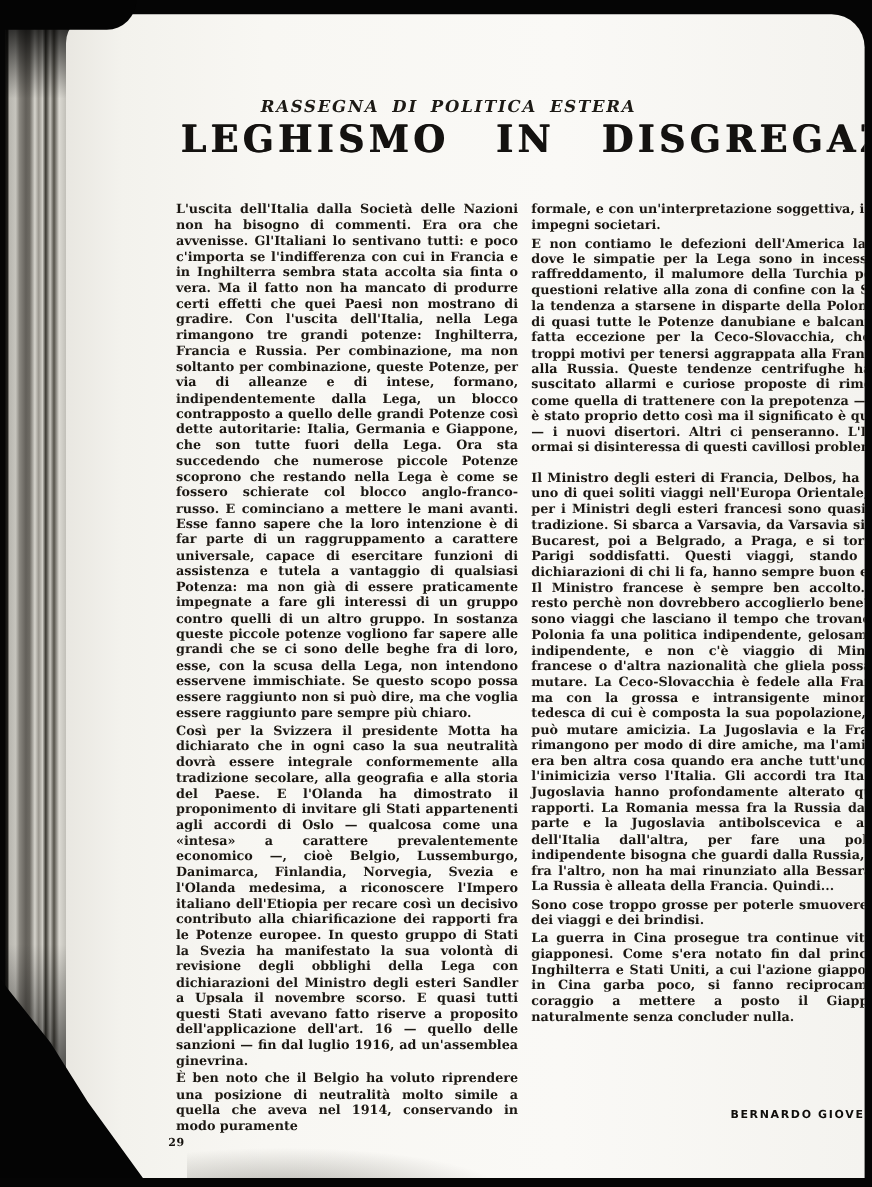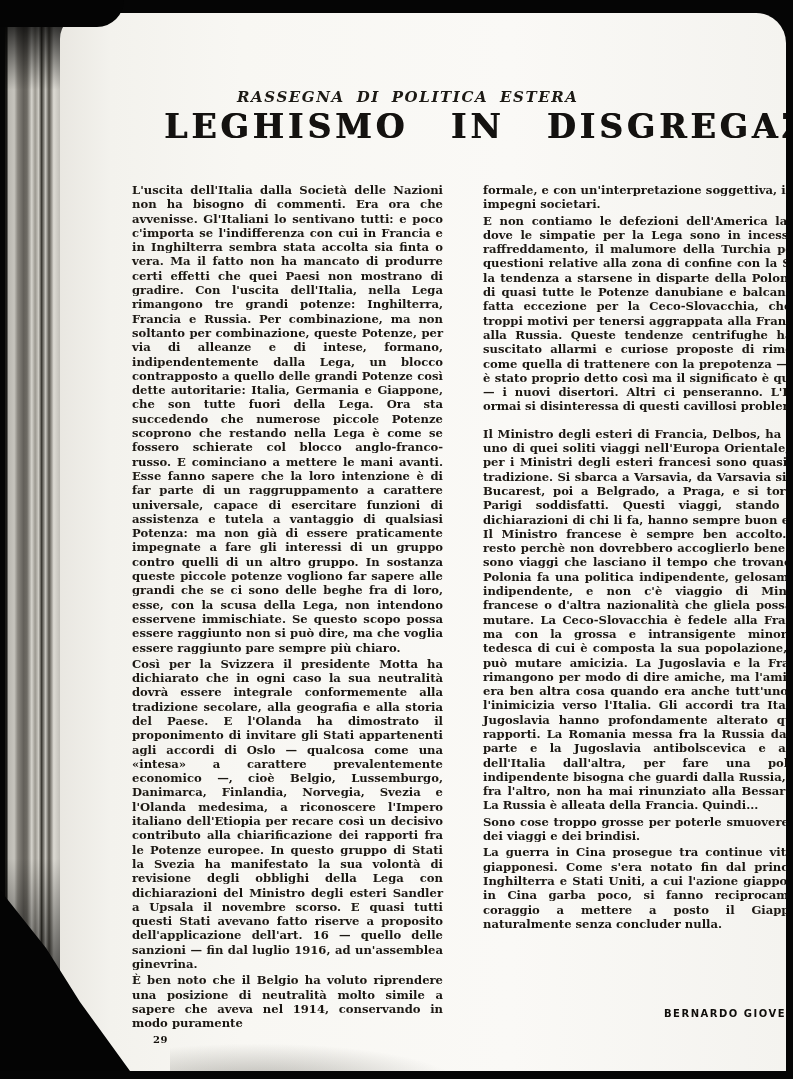--- a/index.html
+++ b/index.html
@@ -52,21 +52,21 @@
     color:#141210;white-space:nowrap;transform:scaleY(1.04);transform-origin:left top;
     text-shadow:0.8px 0 0 #141210;
   }
   .col{
     position:absolute;top:170px;
     font-size:11.6px;line-height:14.3px;font-weight:bold;
     color:#1c1813;text-align:justify;hyphens:none;
   }
   .col p{margin:0 0 2px 0;}
   .col p.gap{margin-top:13px;}
-  .col-left{left:72px;width:311px;}
+  .col-left{left:100px;width:311px;}
   .col-right{left:423px;width:334px;}
   .pageno{
     position:absolute;left:93px;top:1021px;
     font-size:10px;font-weight:bold;color:#14110d;letter-spacing:.5px;
   }
   .author{
     position:absolute;left:604px;top:995px;
     font-size:11px;font-weight:bold;letter-spacing:1.5px;color:#100e0b;white-space:nowrap;
     font-family:"DejaVu Sans", sans-serif;font-size:10px;
   }
@@ -76,21 +76,21 @@
 
 <div class="edges"></div>
 
 <div class="page">
   <div class="kicker">RASSEGNA DI POLITICA ESTERA</div>
   <div class="headline">LEGHISMO IN DISGREGAZIONE</div>
 
   <div class="col col-left">
     <p>L'uscita dell'Italia dalla Società delle Nazioni non ha bisogno di commenti. Era ora che avvenisse. Gl'Italiani lo sentivano tutti: e poco c'importa se l'indifferenza con cui in Francia e in Inghilterra sembra stata accolta sia finta o vera. Ma il fatto non ha mancato di produrre certi effetti che quei Paesi non mostrano di gradire. Con l'uscita dell'Italia, nella Lega rimangono tre grandi potenze: Inghilterra, Francia e Russia. Per combinazione, ma non soltanto per combinazione, queste Potenze, per via di alleanze e di intese, formano, indipendentemente dalla Lega, un blocco contrapposto a quello delle grandi Potenze così dette autoritarie: Italia, Germania e Giappone, che son tutte fuori della Lega. Ora sta succedendo che numerose piccole Potenze scoprono che restando nella Lega è come se fossero schierate col blocco anglo-franco-russo. E cominciano a mettere le mani avanti. Esse fanno sapere che la loro intenzione è di far parte di un raggruppamento a carattere universale, capace di esercitare funzioni di assistenza e tutela a vantaggio di qualsiasi Potenza: ma non già di essere praticamente impegnate a fare gli interessi di un gruppo contro quelli di un altro gruppo. In sostanza queste piccole potenze vogliono far sapere alle grandi che se ci sono delle beghe fra di loro, esse, con la scusa della Lega, non intendono esservene immischiate. Se questo scopo possa essere raggiunto non si può dire, ma che voglia essere raggiunto pare sempre più chiaro.</p>
     <p>Così per la Svizzera il presidente Motta ha dichiarato che in ogni caso la sua neutralità dovrà essere integrale conformemente alla tradizione secolare, alla geografia e alla storia del Paese. E l'Olanda ha dimostrato il proponimento di invitare gli Stati appartenenti agli accordi di Oslo — qualcosa come una «intesa» a carattere prevalentemente economico —, cioè Belgio, Lussemburgo, Danimarca, Finlandia, Norvegia, Svezia e l'Olanda medesima, a riconoscere l'Impero italiano dell'Etiopia per recare così un decisivo contributo alla chiarificazione dei rapporti fra le Potenze europee. In questo gruppo di Stati la Svezia ha manifestato la sua volontà di revisione degli obblighi della Lega con dichiarazioni del Ministro degli esteri Sandler a Upsala il novembre scorso. E quasi tutti questi Stati avevano fatto riserve a proposito dell'applicazione dell'art. 16 — quello delle sanzioni — fin dal luglio 1916, ad un'assemblea ginevrina.</p>
-    <p>È ben noto che il Belgio ha voluto riprendere una posizione di neutralità molto simile a sapere che aveva nel 1914, conservando in modo puramente</p>
+    <p>È ben noto che il Belgio ha voluto riprendere una posizione di neutralità molto simile a quella che aveva nel 1914, conservando in modo puramente</p>
   </div>
 
   <div class="col col-right">
     <p>formale, e con un'interpretazione soggettiva, i suoi impegni societari.</p>
     <p>E non contiamo le defezioni dell'America latina, dove le simpatie per la Lega sono in incessante raffreddamento, il malumore della Turchia per le questioni relative alla zona di confine con la Siria, la tendenza a starsene in disparte della Polonia, e di quasi tutte le Potenze danubiane e balcaniche, fatta eccezione per la Ceco-Slovacchia, che ha troppi motivi per tenersi aggrappata alla Francia e alla Russia. Queste tendenze centrifughe hanno suscitato allarmi e curiose proposte di rimedio, come quella di trattenere con la prepotenza — non è stato proprio detto così ma il significato è questo — i nuovi disertori. Altri ci penseranno. L'Italia ormai si disinteressa di questi cavillosi problemi.</p>
     <p class="gap">Il Ministro degli esteri di Francia, Delbos, ha fatto uno di quei soliti viaggi nell'Europa Orientale, che per i Ministri degli esteri francesi sono quasi una tradizione. Si sbarca a Varsavia, da Varsavia si va a Bucarest, poi a Belgrado, a Praga, e si torna a Parigi soddisfatti. Questi viaggi, stando alle dichiarazioni di chi li fa, hanno sempre buon esito. Il Ministro francese è sempre ben accolto. Del resto perchè non dovrebbero accoglierlo bene? Ma sono viaggi che lasciano il tempo che trovano. La Polonia fa una politica indipendente, gelosamente indipendente, e non c'è viaggio di Ministro francese o d'altra nazionalità che gliela possa far mutare. La Ceco-Slovacchia è fedele alla Francia, ma con la grossa e intransigente minoranza tedesca di cui è composta la sua popolazione, non può mutare amicizia. La Jugoslavia e la Francia rimangono per modo di dire amiche, ma l'amicizia era ben altra cosa quando era anche tutt'uno con l'inimicizia verso l'Italia. Gli accordi tra Italia e Jugoslavia hanno profondamente alterato questi rapporti. La Romania messa fra la Russia da una parte e la Jugoslavia antibolscevica e amica dell'Italia dall'altra, per fare una politica indipendente bisogna che guardi dalla Russia, che, fra l'altro, non ha mai rinunziato alla Bessarabia. La Russia è alleata della Francia. Quindi...</p>
     <p>Sono cose troppo grosse per poterle smuovere con dei viaggi e dei brindisi.</p>
     <p>La guerra in Cina prosegue tra continue vittorie giapponesi. Come s'era notato fin dal principio, Inghilterra e Stati Uniti, a cui l'azione giapponese in Cina garba poco, si fanno reciprocamente coraggio a mettere a posto il Giappone, naturalmente senza concluder nulla.</p>
   </div>
 

